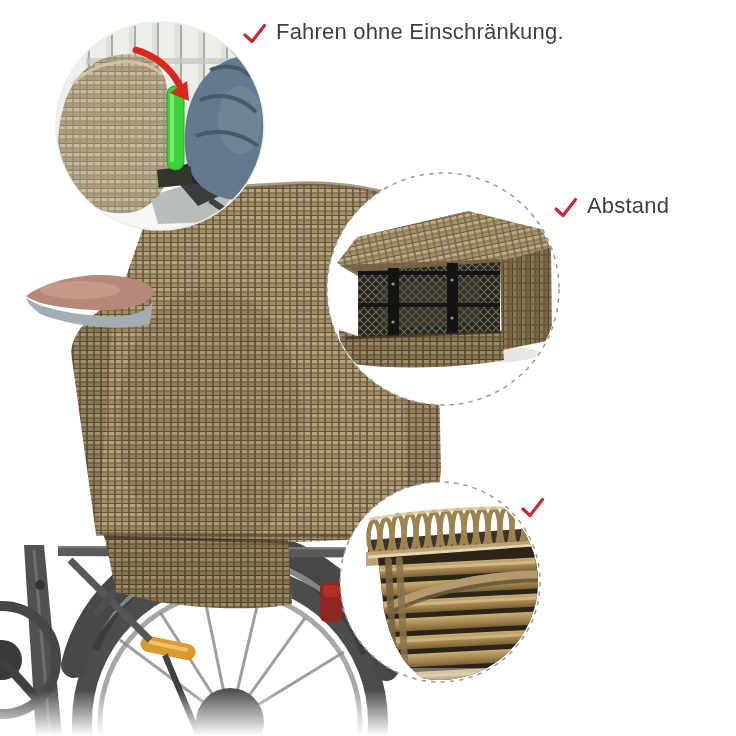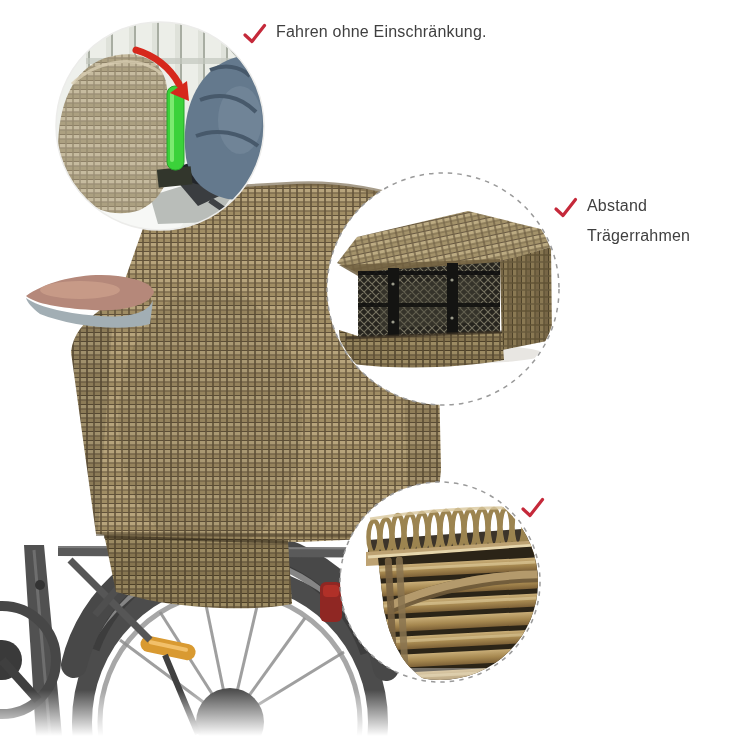--- a/index.html
+++ b/index.html
@@ -1,20 +1,20 @@
 <!DOCTYPE html>
 <html><head>
 <meta charset="utf-8">
 <style>
   html,body{margin:0;padding:0;background:#fff}
   .stage{position:relative;width:736px;height:736px;background:#fff;overflow:hidden;
          font-family:"Liberation Sans",sans-serif}
   svg.scene{position:absolute;left:0;top:0}
   .note{position:absolute;display:flex;align-items:flex-start;gap:8px;color:#3f3f3f;
-        font-size:16px;line-height:30px;letter-spacing:.2px}
+        font-size:22px;line-height:30px;letter-spacing:.2px}
   .note .check{flex:0 0 auto;margin-top:3px}
   .note .lines{white-space:nowrap}
 </style>
 </head>
 <body>
 
 <div class="stage">
 
 <svg class="scene" width="736" height="736" viewBox="0 0 736 736">
   <defs>
@@ -303,21 +303,20 @@
     <div>Fahren ohne Einschränkung.</div>
   </div>
 </div>
 
 <div class="note" style="left:552px;top:191px">
   <svg class="check" width="27" height="27" viewBox="0 0 27 27">
     <path d="M4 15 L11 21.5 L23.5 5.5" fill="none" stroke="#c5293a" stroke-width="3.2" stroke-linecap="round" stroke-linejoin="round"></path>
   </svg>
   <div class="lines">
     <div>Abstand</div>
-    <div>Trägerrahmen</div>
   </div>
 </div>
 
 <div class="note" style="left:519px;top:491px">
   <svg class="check" width="27" height="27" viewBox="0 0 27 27">
     <path d="M4 15 L11 21.5 L23.5 5.5" fill="none" stroke="#c5293a" stroke-width="3.2" stroke-linecap="round" stroke-linejoin="round"></path>
   </svg>
 </div>
 
 </div>

